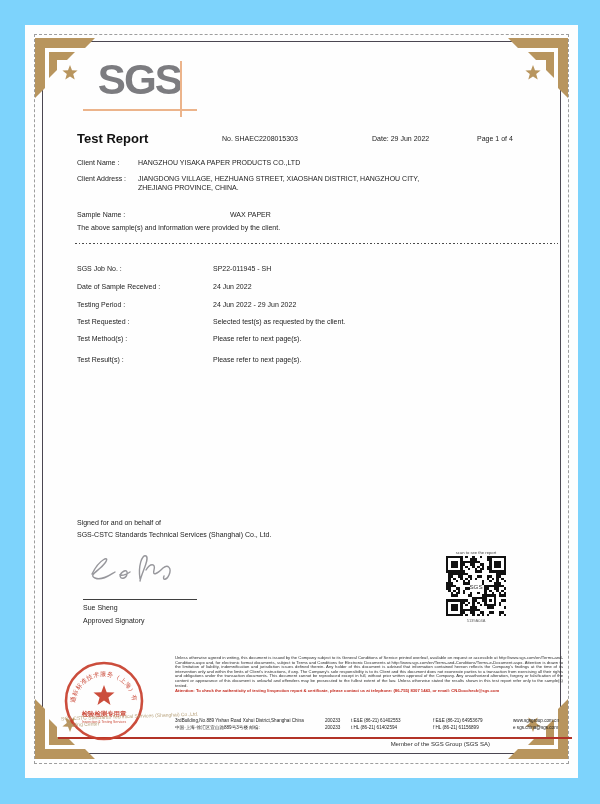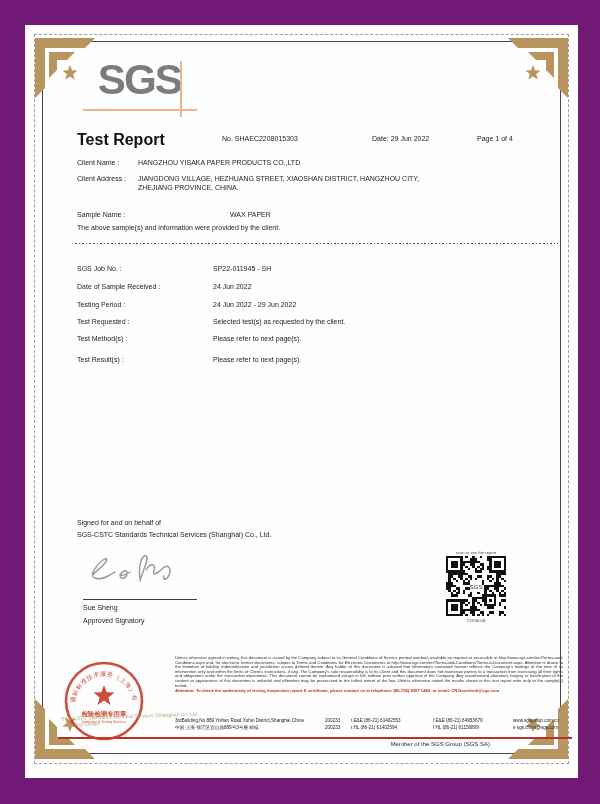--- a/index.html
+++ b/index.html
@@ -1,34 +1,34 @@
 <!DOCTYPE html>
 <html><head>
 <meta charset="utf-8">
 <style>
   html,body{margin:0;padding:0;}
   body{width:600px;height:804px;background:#3d3746;font-family:"Liberation Sans",sans-serif;overflow:hidden;}
   .abs{position:absolute;}
-  #canvas{position:relative;width:600px;height:804px;background:#701a75;}
+  #canvas{position:relative;width:600px;height:804px;background:#7dd3fc;}
   #page{position:absolute;left:25px;top:25px;width:553px;height:753px;background:#fefefe;}
   
   .dashed-frame{position:absolute;top:9px;left:9px;right:9px;bottom:14px;border:1.6px dashed #9e9e9e;z-index:0;}
   .solid-frame{position:absolute;top:16px;left:17px;right:17px;bottom:24px;border:1.8px solid #4b4752;z-index:0;}
   .corner{position:absolute;width:64px;height:64px;z-index:1;}
   .corner.tl{left:8px;top:11px;}
   .corner.tr{right:8px;top:11px;transform:scaleX(-1);}
   .corner.bl{left:8px;bottom:17px;transform:scaleY(-1);}
   .corner.br{right:8px;bottom:17px;transform:scale(-1,-1);}
   .content{position:absolute;inset:0;z-index:2;}
   
   #logo-text{left:72px;top:30px;font-size:43px;font-weight:bold;color:#7c7c80;letter-spacing:-2px;transform:scaleX(.98);}
   #logo-hline{left:58px;top:84px;width:114px;height:2px;background:#ecb48b;}
   #logo-vline{left:155px;top:36px;width:2px;height:56px;background:#ecb48b;}
   
-  #report-title{left:52px;top:106px;font-size:16px;font-weight:bold;color:#111;}
+  #report-title{left:52px;top:106px;font-size:13px;font-weight:bold;color:#111;}
   .hmeta{top:110px;font-size:7px;color:#1c1c1c;}
   #report-no{left:197px;}
   #report-date{left:347px;}
   #report-page{left:452px;}
   
   .row{position:absolute;left:52px;width:478px;display:flex;font-size:7px;color:#1c1c1c;line-height:8.5px;}
   .row .lab{flex:0 0 auto;}
   .row .val{flex:1 1 auto;}
   .lw61{width:61px;} .lw136{width:136px;} .lw153{width:153px;}
   #row-client-name{top:134px;}

